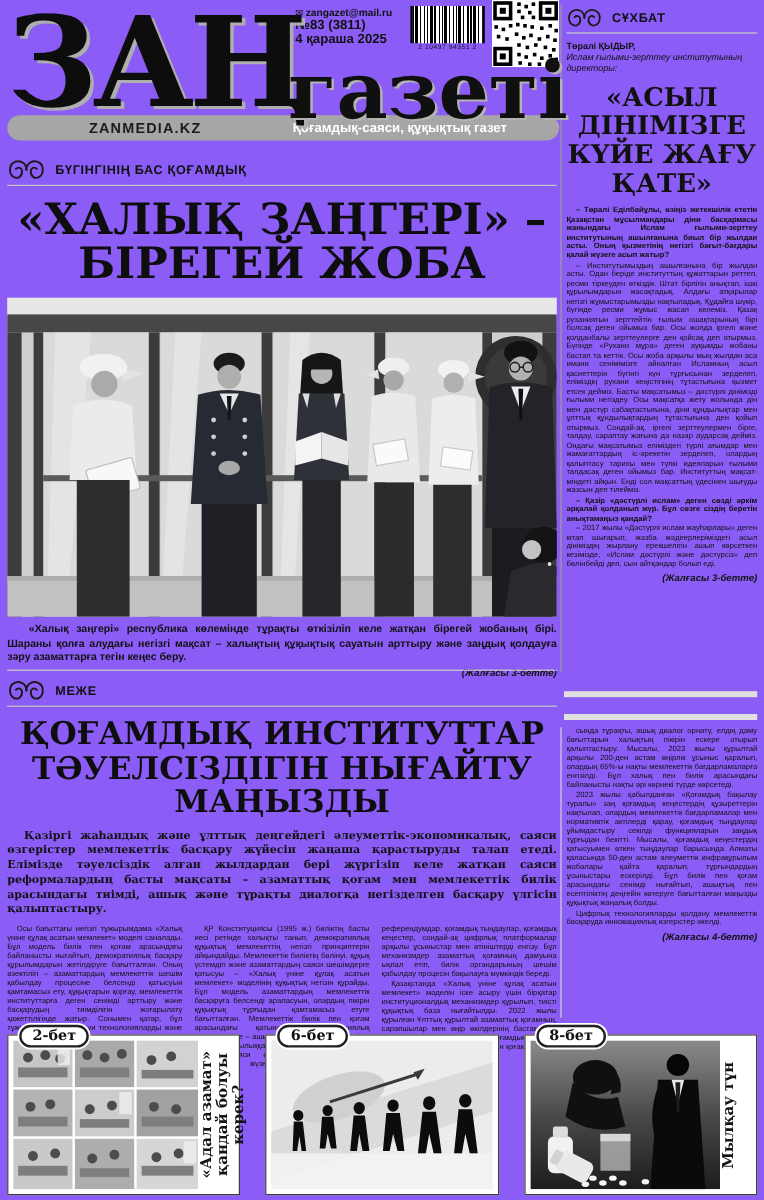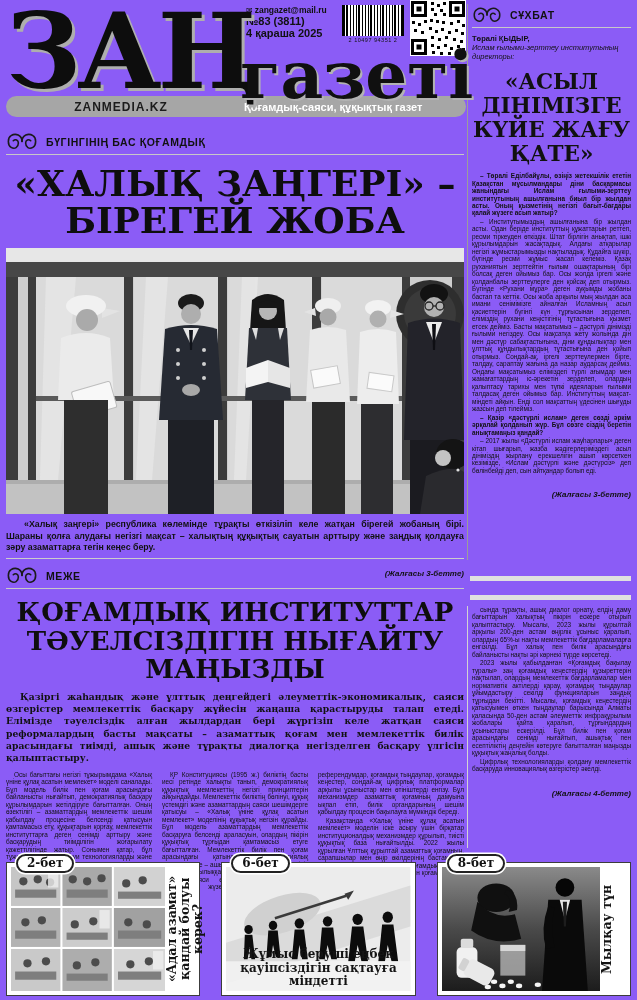--- a/index.html
+++ b/index.html
@@ -44,21 +44,21 @@
   .section-head .label { font-size:10.5px; font-weight:bold; letter-spacing:.6px; }
   .orn { flex:0 0 auto; }
   
   .lead-story { position:absolute; left:6px; top:132px; width:458px; }
   .lead-headline {
     margin-top:10px; font-family:"DejaVu Serif","Liberation Serif",serif;
     font-weight:bold; font-size:36px; line-height:1.03; text-align:center; color:#0e0e0e;
   }
   .photo-wrap { margin-top:9px; width:458px; height:266px; }
   .caption { margin-top:5px; font-size:8.8px; font-weight:bold; line-height:1.32; text-align:justify; text-indent:18px; }
-  .cont { text-align:right; font-size:8px; font-weight:bold; font-style:italic; margin-top:15px; }
+  .cont { text-align:right; font-size:8px; font-weight:bold; font-style:italic; margin-top:2px; }
   
   .vrule { position:absolute; left:467px; top:4px; width:1px; height:556px; background:#9c9c9c; }
   .vrule2 { position:absolute; left:467px; top:606px; width:1px; height:242px; background:#d2d2d2; }
   .right-col { position:absolute; left:472px; top:6px; width:159px; }
   .person { font-size:7.5px; font-weight:bold; margin-top:6px; }
   .role { font-size:7.5px; font-style:italic; line-height:1.25; }
   .int-headline {
     margin:8px 0 6px; font-family:"DejaVu Serif","Liberation Serif",serif;
     font-weight:bold; font-size:21.5px; line-height:1.12; text-align:center;
   }
@@ -460,21 +460,20 @@
                 <circle cx="6" cy="5" r="5.5"></circle>
                 <path d="M0,12 L12,12 L17,46 L10,46 L6,30 L3,46 L-4,46 Z"></path>
               </g>
             <g transform="translate(166,44)">
                 <circle cx="6" cy="5" r="5.5"></circle>
                 <path d="M0,12 L12,12 L17,48 L10,48 L6,32 L3,48 L-4,48 Z"></path>
               </g>
           </g>
           <rect x="0" y="92" width="196" height="29" fill="#f3f3f3" opacity=".85"></rect>
         </svg>
-        <div class="p2-title">Жұмыс беруші еңбек қауіпсіздігін сақтауға міндетті</div>
       </div>
     </div>
 
     <div class="promo p3">
       <div class="promo-badge">8-бет</div>
       <div class="promo-inner">
         <svg class="p3-art" viewBox="0 0 152 121" preserveAspectRatio="none">
           <defs>
             <linearGradient id="dk" x1="0" y1="0" x2="0" y2="1">
               <stop offset="0" stop-color="#8a8a8a"></stop>

